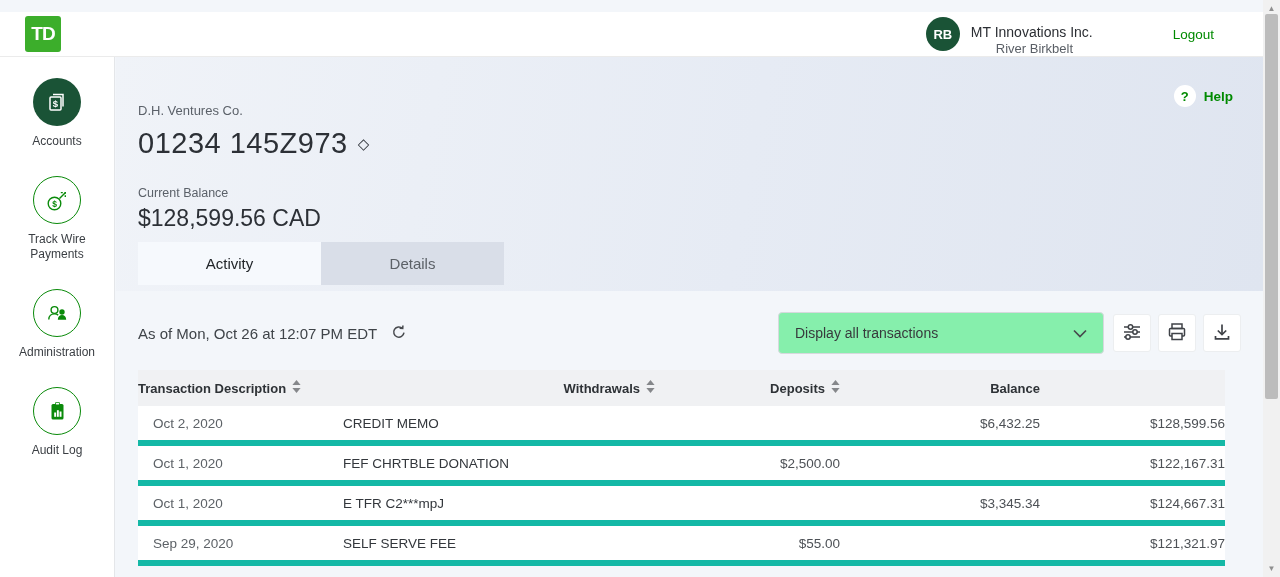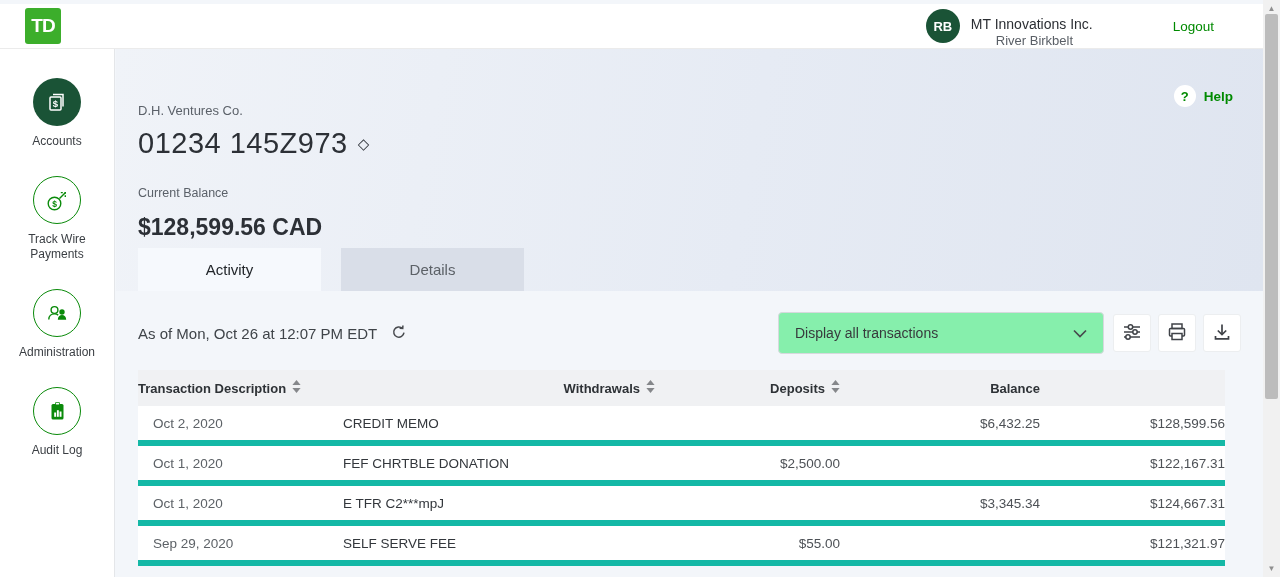--- a/index.html
+++ b/index.html
@@ -6,21 +6,21 @@
   html,body { width:1280px; height:577px; overflow:hidden; }
   body {
     font-family:"Liberation Sans", sans-serif;
     background:#f3f6fa;
     position:relative;
     color:#2c3036;
   }
 
   
   .topbar {
-    position:absolute; top:4px; left:0; width:1263px; height:45px;
+    position:absolute; top:12px; left:0; width:1263px; height:45px;
     background:#ffffff; border-bottom:1px solid #ebebeb;
     display:flex; align-items:center; padding:0 49px 0 25px; z-index:5;
   }
   .td-logo {
     width:36px; height:36px; background:#3cae2b; border-radius:3px;
     display:flex; align-items:center; justify-content:center;
     color:#fff; font-weight:800; font-size:19px; letter-spacing:-1px;
   }
   .topbar-right { margin-left:auto; display:flex; align-items:center; }
   .avatar {
@@ -65,23 +65,23 @@
     color:#008a00; font-weight:700; font-size:13px;
     display:flex; align-items:center; justify-content:center;
   }
   .help-link { color:#008a00; font-size:13.5px; font-weight:700; cursor:pointer; }
 
   .company { font-size:13px; color:#5b6169; margin-bottom:9px; }
   .acct-row { display:flex; align-items:center; gap:10px; }
   .acct-number { font-size:29px; font-weight:400; color:#2c3036; letter-spacing:0.5px; }
   .acct-selector { font-size:15px; color:#2c3036; cursor:pointer; line-height:1; }
   .bal-label { margin-top:26px; font-size:12.5px; color:#5b6169; }
-  .bal-value { margin-top:14px; font-size:23px; color:#2c3036;font-weight:bold; }
-
-  .tabs { position:absolute; bottom:0; left:22px; display:flex;gap:20px; }
+  .bal-value { margin-top:5px; font-size:23px; color:#2c3036; }
+
+  .tabs { position:absolute; bottom:6px; left:22px; display:flex; }
   .tab {
     width:183px; height:43px; display:flex; align-items:center; justify-content:center;
     font-size:15px; cursor:pointer;
   }
   .tab.active { background:#f6f9fd; color:#22262a; }
   .tab.inactive { background:#d9dee8; color:#5c6167; }
 
   
   .content { height:286px; background:#f3f6fa; padding:21px 22px 0 22px; }
   .toolbar { display:flex; align-items:center; }

